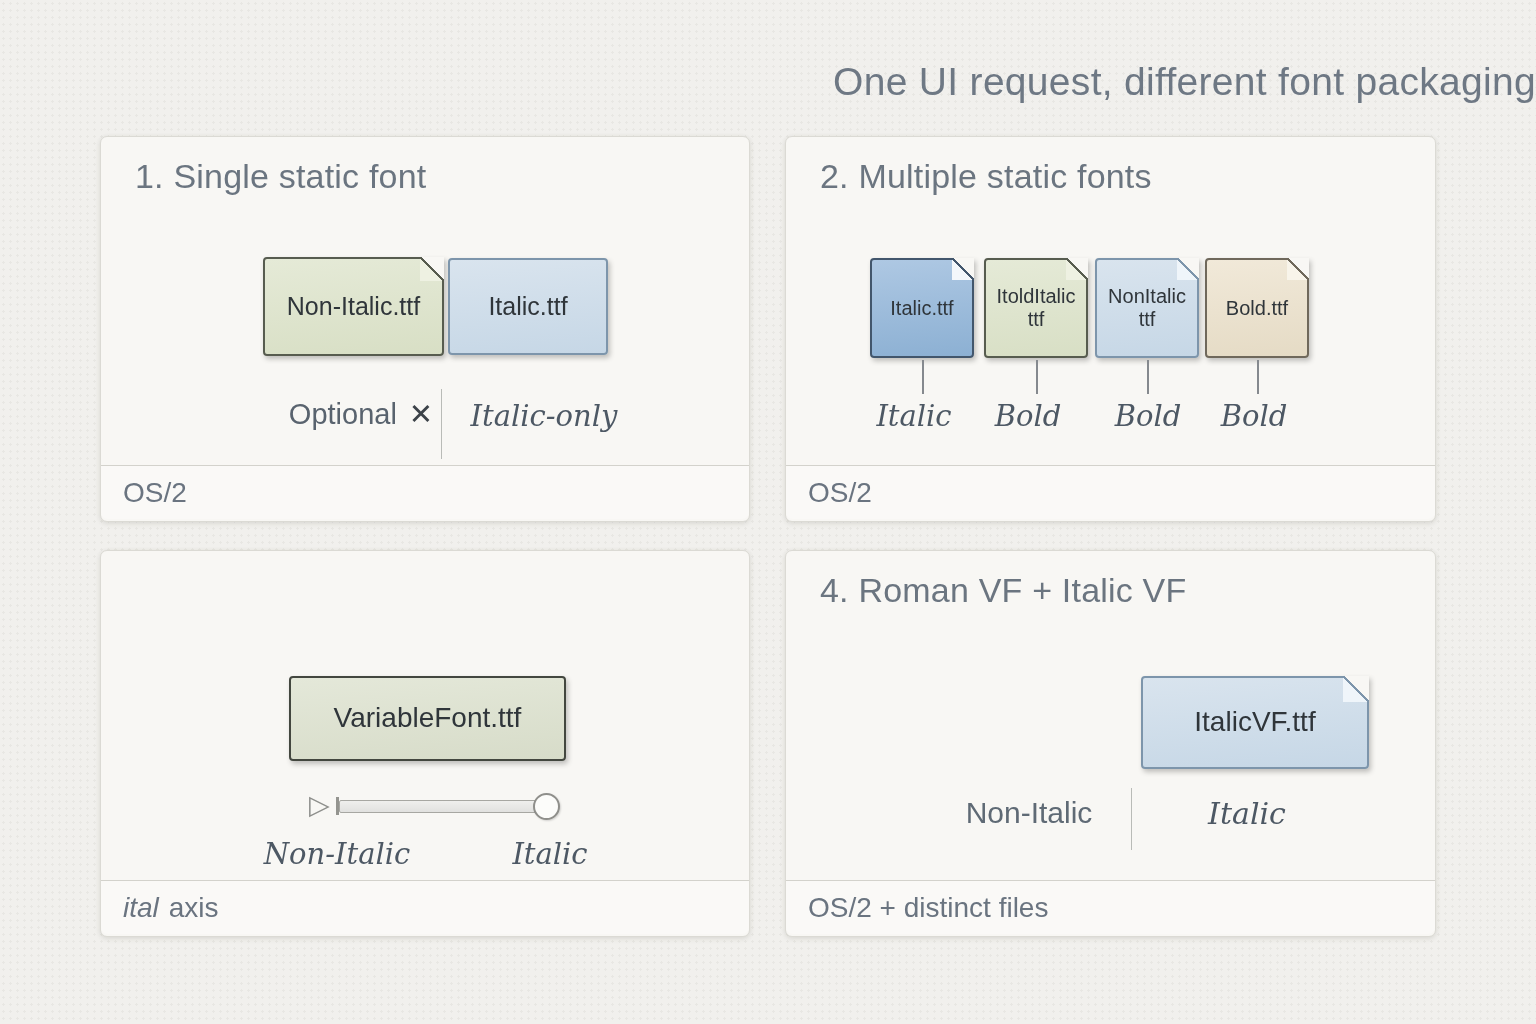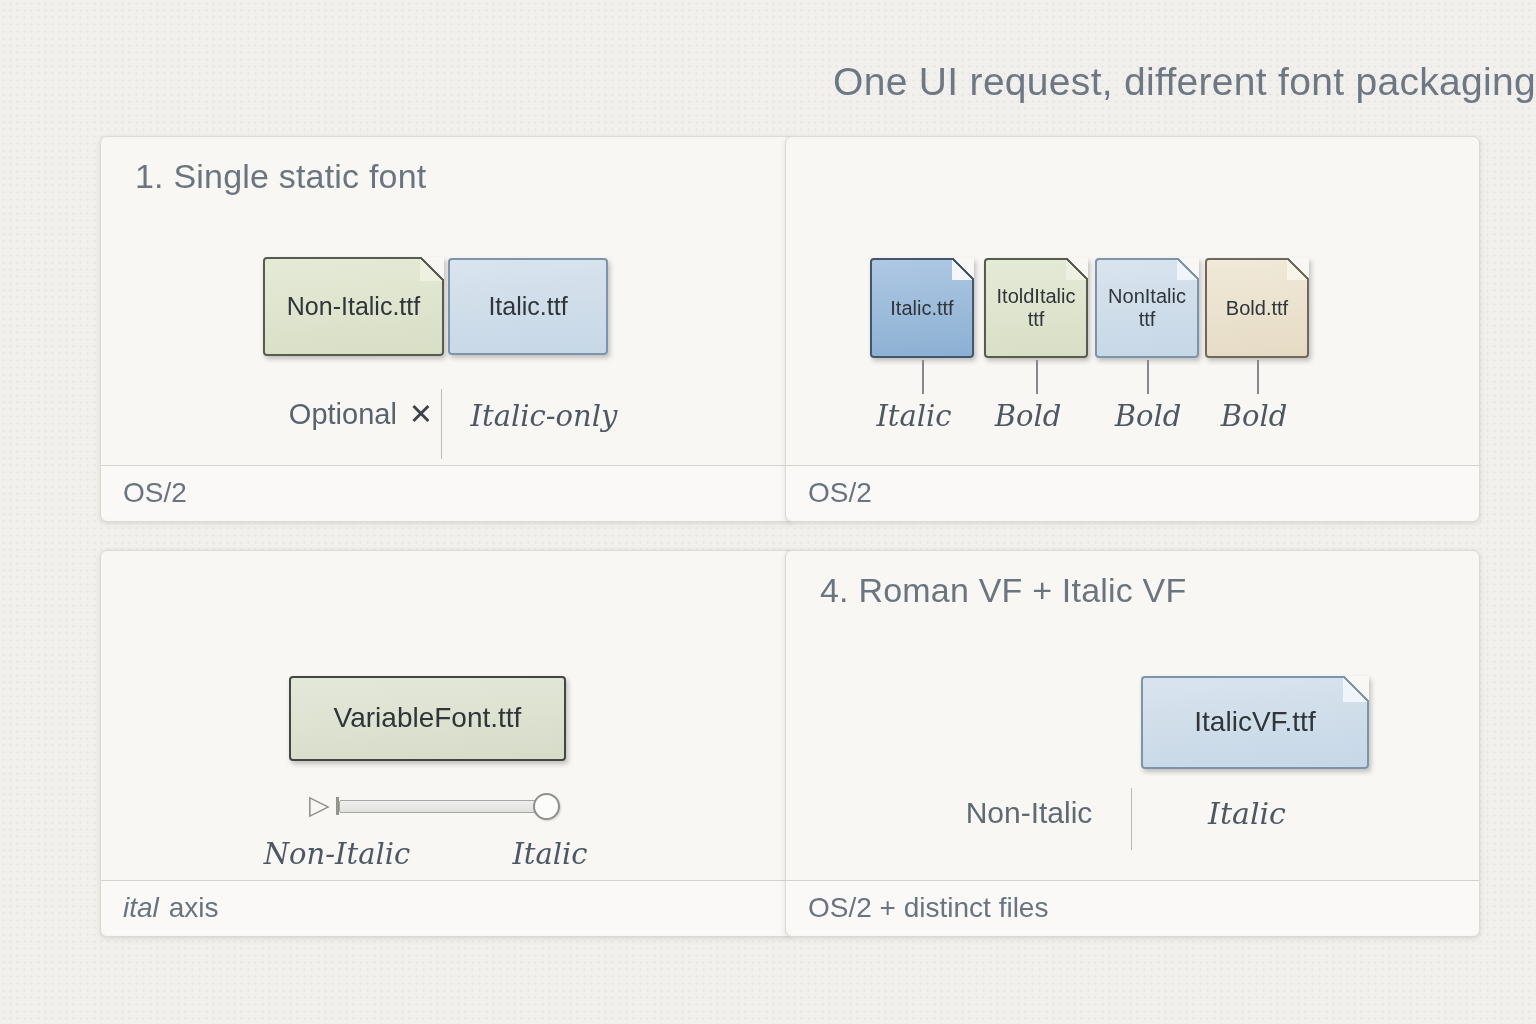--- a/index.html
+++ b/index.html
@@ -11,21 +11,20 @@
     font-family:"Liberation Sans","DejaVu Sans",sans-serif;
   }
   .page-title{
     position:absolute;left:0;top:60px;width:100%;text-align:right;
     font-size:39px;font-weight:400;color:#6e7884;letter-spacing:.3px;margin:0;
   }
   .grid{position:absolute;left:100px;top:136px;width:1334px;height:799px;}
   .panel{
     position:absolute;background:#f8f7f4;border:1px solid #dbdad4;border-radius:7px;
     box-shadow:0 1px 4px rgba(80,80,70,0.10), 0 2px 6px rgba(80,80,70,0.06);
-    padding-left:44px;
   }
   .panel-1{left:0;top:0;width:648px;height:384px;}
   .panel-2{left:685px;top:0;width:649px;height:384px;}
   .panel-3{left:0;top:414px;width:648px;height:385px;}
   .panel-4{left:685px;top:414px;width:649px;height:385px;}
   .panel h2{
     position:absolute;left:34px;top:20px;margin:0;
     font-size:34px;font-weight:400;color:#6b7580;letter-spacing:.2px;
   }
   .panel-footer{
@@ -128,20 +127,21 @@
       <span>Optional</span><span class="x-icon">✕</span>
     </div>
     <div class="p1-divider"></div>
     <div class="caption serif-cap p1-cap-italonly">Italic-only</div>
     <footer class="panel-footer">
       <span>OS/2</span>
     </footer>
   </section>
 
   <section class="panel panel-2">
+    <h2>2. Multiple static fonts</h2>
     <div class="file f-bluemed folded p2-file p2-f1">
       <span>Italic.ttf</span>
     </div>
     <div class="file f-green folded p2-file p2-f2">
       <span>ItoldItalic ttf</span>
     </div>
     <div class="file f-bluelight folded p2-file p2-f3">
       <span>NonItalic ttf</span>
     </div>
     <div class="file f-tan folded p2-file p2-f4">

